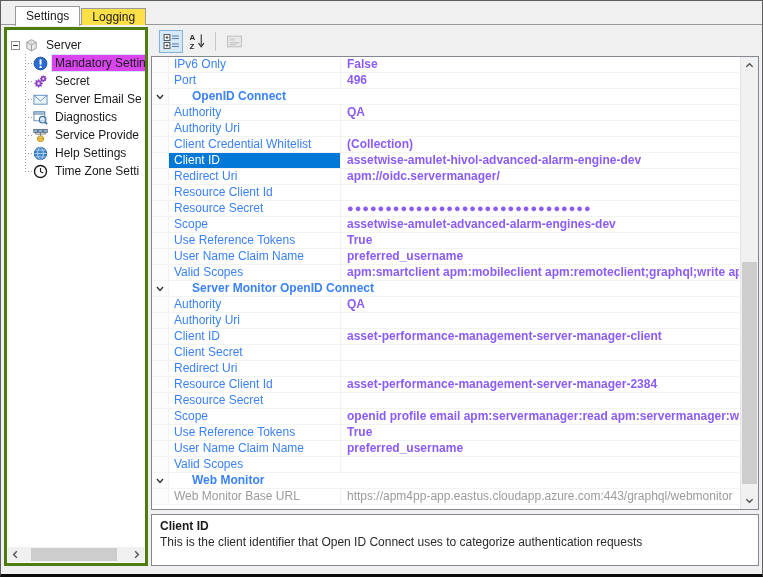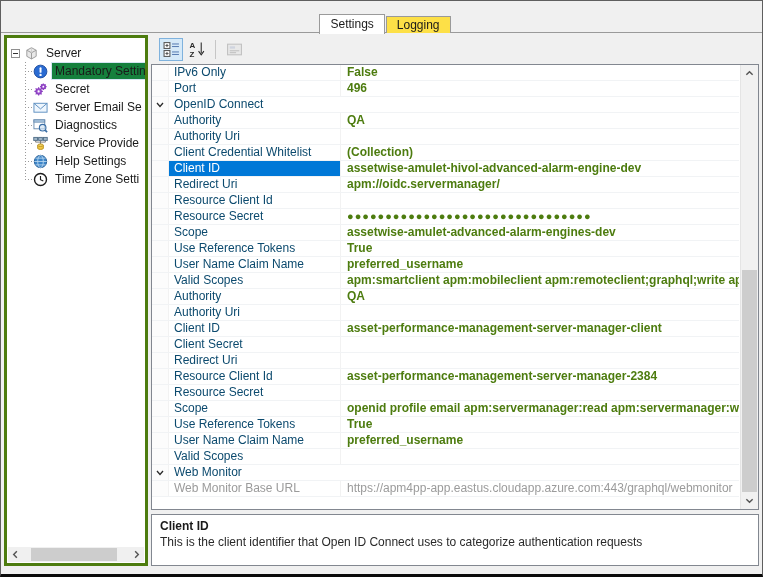--- a/index.html
+++ b/index.html
@@ -1,21 +1,21 @@
 <!DOCTYPE html>
 <html><head>
 <meta charset="utf-8">
 <style>
   * { box-sizing: border-box; margin: 0; padding: 0; }
   html,body { width:763px; height:577px; overflow:hidden; }
   body { font-family:"Liberation Sans", sans-serif; font-size:12px; color:#1a1a1a; background:#fff; }
   .window { width:763px; height:577px; background:#f0f0f0; border:1px solid #5f5f5f; border-bottom:3px solid #0a0a0a; display:flex; flex-direction:column; }
 
   
-  .tabstrip { display:flex; align-items:flex-end; height:32px; padding-left:8px; position:relative; z-index:2;justify-content:center; }
+  .tabstrip { display:flex; align-items:flex-end; height:24px; padding-left:14px; position:relative; z-index:2; }
   .tab { padding:2px 10px 3px 10px; border:1px solid #9a9a9a; border-bottom:none; background:#fde047; margin-right:1px; height:17px; line-height:13px; cursor:default; }
   .tab.active { background:#fff; height:20px; line-height:15px; margin-bottom:-1px; position:relative; z-index:3; }
   .tabline { height:0; border-top:1px solid #9a9a9a; margin-top:-1px; }
 
   
   .content { flex:1; display:flex; padding:2px 3px 8px 3px; gap:3px; min-height:0; }
 
   
   .tree-panel { width:144px; background:#fff; border:3px solid #4d7c0f; position:relative; overflow:hidden; flex:none; }
   .tree { padding:6px 0 0 4px; }
@@ -24,21 +24,21 @@
   .expander::before { content:""; position:absolute; left:1px; right:1px; top:3px; height:1px; background:#333; }
   .ticon { width:17px; height:16px; flex:none; display:inline-flex; align-items:center; justify-content:center; margin-right:3px; }
   .ticon svg { width:15px; height:15px; }
   .tlabel { padding:1px 3px; overflow:hidden; text-overflow:clip; }
   .tchildren { position:relative; margin-left:9px; }
   .tchildren::before { content:""; position:absolute; left:5px; top:0; bottom:9px; width:1px;
      background-image:repeating-linear-gradient(to bottom,#9a9a9a 0 1px,transparent 1px 3px); }
   .titem { padding-left:12px; }
   .titem::before { content:""; position:absolute; left:5px; top:9px; width:8px; height:1px;
      background-image:repeating-linear-gradient(to right,#9a9a9a 0 1px,transparent 1px 3px); }
-  .titem.selected .tlabel { background:#15803d; outline:1px solid #d4e4f2; }
+  .titem.selected .tlabel { background:#d946ef; outline:1px solid #d4e4f2; }
 
   .hscroll { position:absolute; left:1px; right:1px; bottom:1px; height:15px; background:#f0f0f0; display:flex; align-items:center; }
   .hs-btn { width:15px; height:15px; display:flex; align-items:center; justify-content:center; flex:none; }
   .hs-track { flex:1; position:relative; height:15px; }
   .hs-thumb { position:absolute; left:8px; top:1px; height:13px; width:86px; background:#cdcdcd; }
   .scroll-glyph svg { width:9px; height:9px; }
 
   
   .right-panel { flex:1; display:flex; flex-direction:column; min-width:0; }
   .toolbar { height:29px; display:flex; align-items:center; padding-left:8px; gap:2px; flex:none; }
@@ -47,23 +47,23 @@
   .tbtn.selected { background:#d5e9f8; border-color:#7fb2dd; }
   .tbtn.disabled { opacity:.55; }
   .tsep { width:1px; height:19px; background:#c6c6c6; margin:0 4px; }
 
   
   .grid { flex:1; background:#fff; border:1px solid #828790; position:relative; overflow:hidden; min-height:0; }
   .grid-rows { position:absolute; left:0; top:0; right:19px; bottom:0; overflow:hidden; }
   .grow { display:flex; height:16px; line-height:15px; border-bottom:1px solid #f1f3f5; white-space:nowrap; }
   .gstrip { width:17px; flex:none; background:#fcfcfc; border-right:1px solid #f2f2f2; display:flex; align-items:center; justify-content:center; }
   .gstrip svg { width:10px; height:10px; }
-  .gname { width:172px; flex:none; padding:0 2px 0 5px; overflow:hidden; border-right:1px solid #f2f2f2; color:#0c4a6e; }
-  .gvalue { flex:1; padding-left:6px; overflow:hidden; font-weight:bold; color:#4d7c0f; }
-  .grow.category { font-weight:normal; }
+  .gname { width:172px; flex:none; padding:0 2px 0 5px; overflow:hidden; border-right:1px solid #f2f2f2; color:#3b82f6; }
+  .gvalue { flex:1; padding-left:6px; overflow:hidden; font-weight:bold; color:#8b5cf6; }
+  .grow.category { font-weight:bold;gap:18px; }
   .grow.category .gname { width:auto; flex:1; border-right:none; }
   .grow.selected .gname { background:#0078d7; color:#fff; }
   .grow.disabled .gname, .grow.disabled .gvalue { color:#9b9b9b; font-weight:normal; }
   .gvalue.masked { letter-spacing:1px; font-size:11px; }
 
   .vscroll { position:absolute; top:0; right:0; bottom:0; width:18px; background:#f1f1f1; border-left:1px solid #e4e4e4; }
   .vs-btn { position:absolute; left:0; right:0; height:17px; display:flex; align-items:center; justify-content:center; } .vs-btn.down { bottom:0; }
   .vs-thumb { position:absolute; left:1px; right:1px; top:205px; height:222px; background:#cdcdcd; }
 
   
@@ -302,20 +302,28 @@
             <div class="grow">
               <span class="gstrip"></span>
               <span class="gname">User Name Claim Name</span>
               <span class="gvalue">preferred_username</span>
             </div>
             <div class="grow">
               <span class="gstrip"></span>
               <span class="gname">Valid Scopes</span>
               <span class="gvalue">apm:smartclient apm:mobileclient apm:remoteclient;graphql;write apm;</span>
             </div>
+            <div class="grow category">
+              <span class="gstrip">
+                <svg viewBox="0 0 10 10">
+                  <path d="M2 3 L5 6.4 L8 3" fill="none" stroke="#2a2a2a" stroke-width="1.3"></path>
+                </svg>
+              </span>
+              <span class="gname">Server Monitor OpenID Connect</span>
+            </div>
             <div class="grow">
               <span class="gstrip"></span>
               <span class="gname">Authority</span>
               <span class="gvalue">QA</span>
             </div>
             <div class="grow">
               <span class="gstrip"></span>
               <span class="gname">Authority Uri</span>
               <span class="gvalue" style="font-weight: normal;"></span>
             </div>

